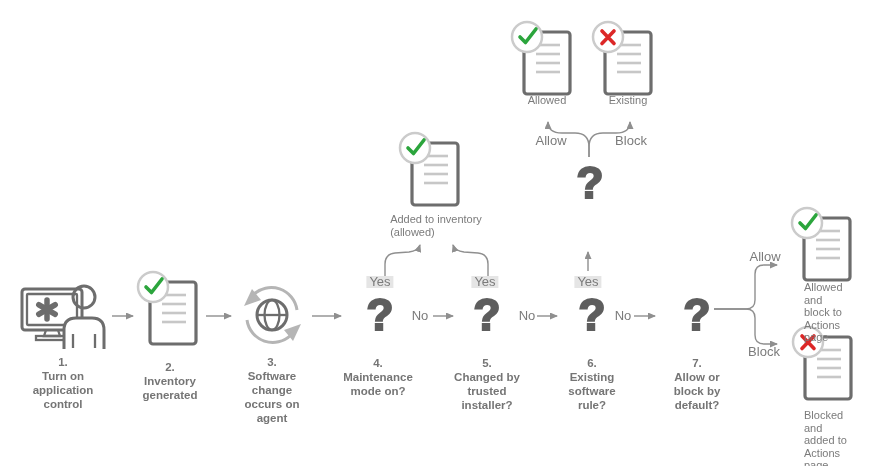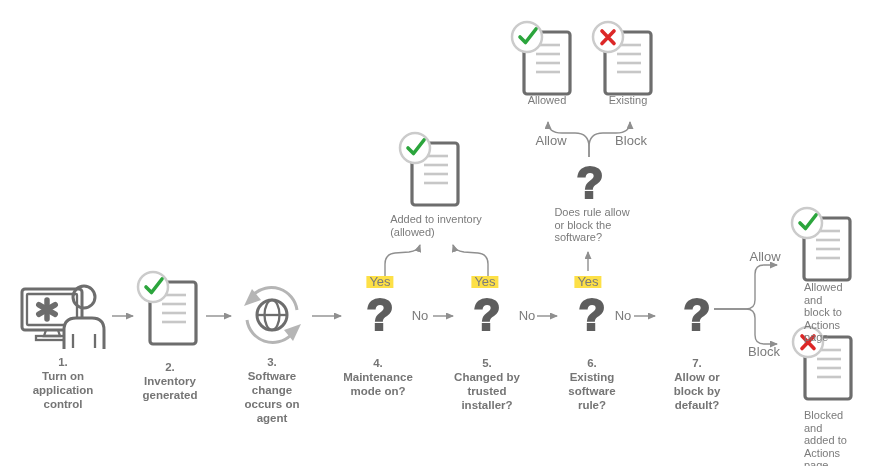--- a/index.html
+++ b/index.html
@@ -4,21 +4,21 @@
 <style>
   html,body{margin:0;padding:0;background:#fff}
   body{width:882px;height:466px;font-family:"Liberation Sans",sans-serif;overflow:hidden}
   #canvas{position:relative;width:882px;height:466px;background:#fff}
   svg{position:absolute;overflow:visible}
   .step-label{position:absolute;transform:translateX(-50%);text-align:center;
     font-size:11.5px;font-weight:bold;line-height:14px;color:#757575;white-space:pre-line}
   .caption{position:absolute;transform:translateX(-50%);
     font-size:11px;font-weight:normal;line-height:12.5px;color:#7b7b7b;white-space:pre-line}
   .blabel{position:absolute;transform:translate(-50%,-50%);font-size:13px;color:#7b7b7b;line-height:12px}
-  .blabel.bg{background:#fde047;padding:0 3px}
+  .blabel.bg{background:#e5e5e5;padding:0 3px}
   .qmark{position:absolute;transform:translateX(-50%);width:46px;text-align:center;
     font-size:44px;line-height:48px;font-weight:bold;color:#5e5e5e;-webkit-text-stroke:2.2px #5e5e5e}
   .conn{stroke:#8f8f8f;stroke-width:1.4;fill:none}
   .docrect{fill:#fff;stroke:#6d6d6d;stroke-width:3.2}
   .docline{stroke:#c7c7c7;stroke-width:2.6}
   .badgecircle{fill:#fff;stroke:#cbcbcb;stroke-width:2.5}
   .mark{fill:none;stroke-width:3.6;stroke-linecap:round;stroke-linejoin:round}
   .g3{stroke:#6d6d6d;stroke-width:3;fill:none}
   .g2{stroke:#6d6d6d;stroke-width:2.3;fill:none}
   .arc{stroke:#b5b5b5;stroke-width:3;fill:none}
@@ -166,23 +166,20 @@
 Existing
 software
 rule?</div>
   <div class="step-label" style="left:697px;top:356px">7.
 Allow or
 block by
 default?</div>
 
   <div class="caption" style="left:436px;top:213px">Added to inventory
 (allowed)</div>
-  <div class="caption" style="left:592px;top:206px">Does rule allow
-or block the
-software?</div>
   <div class="caption" style="left:547px;top:94px">Allowed</div>
   <div class="caption" style="left:628px;top:94px">Existing</div>
   <div class="caption" style="left:830px;top:281px">Allowed and
 block to
 Actions page</div>
   <div class="caption" style="left:830px;top:409px">Blocked and
 added to
 Actions page</div>
 
   <div class="blabel bg" style="left:380px;top:282px">Yes</div>

